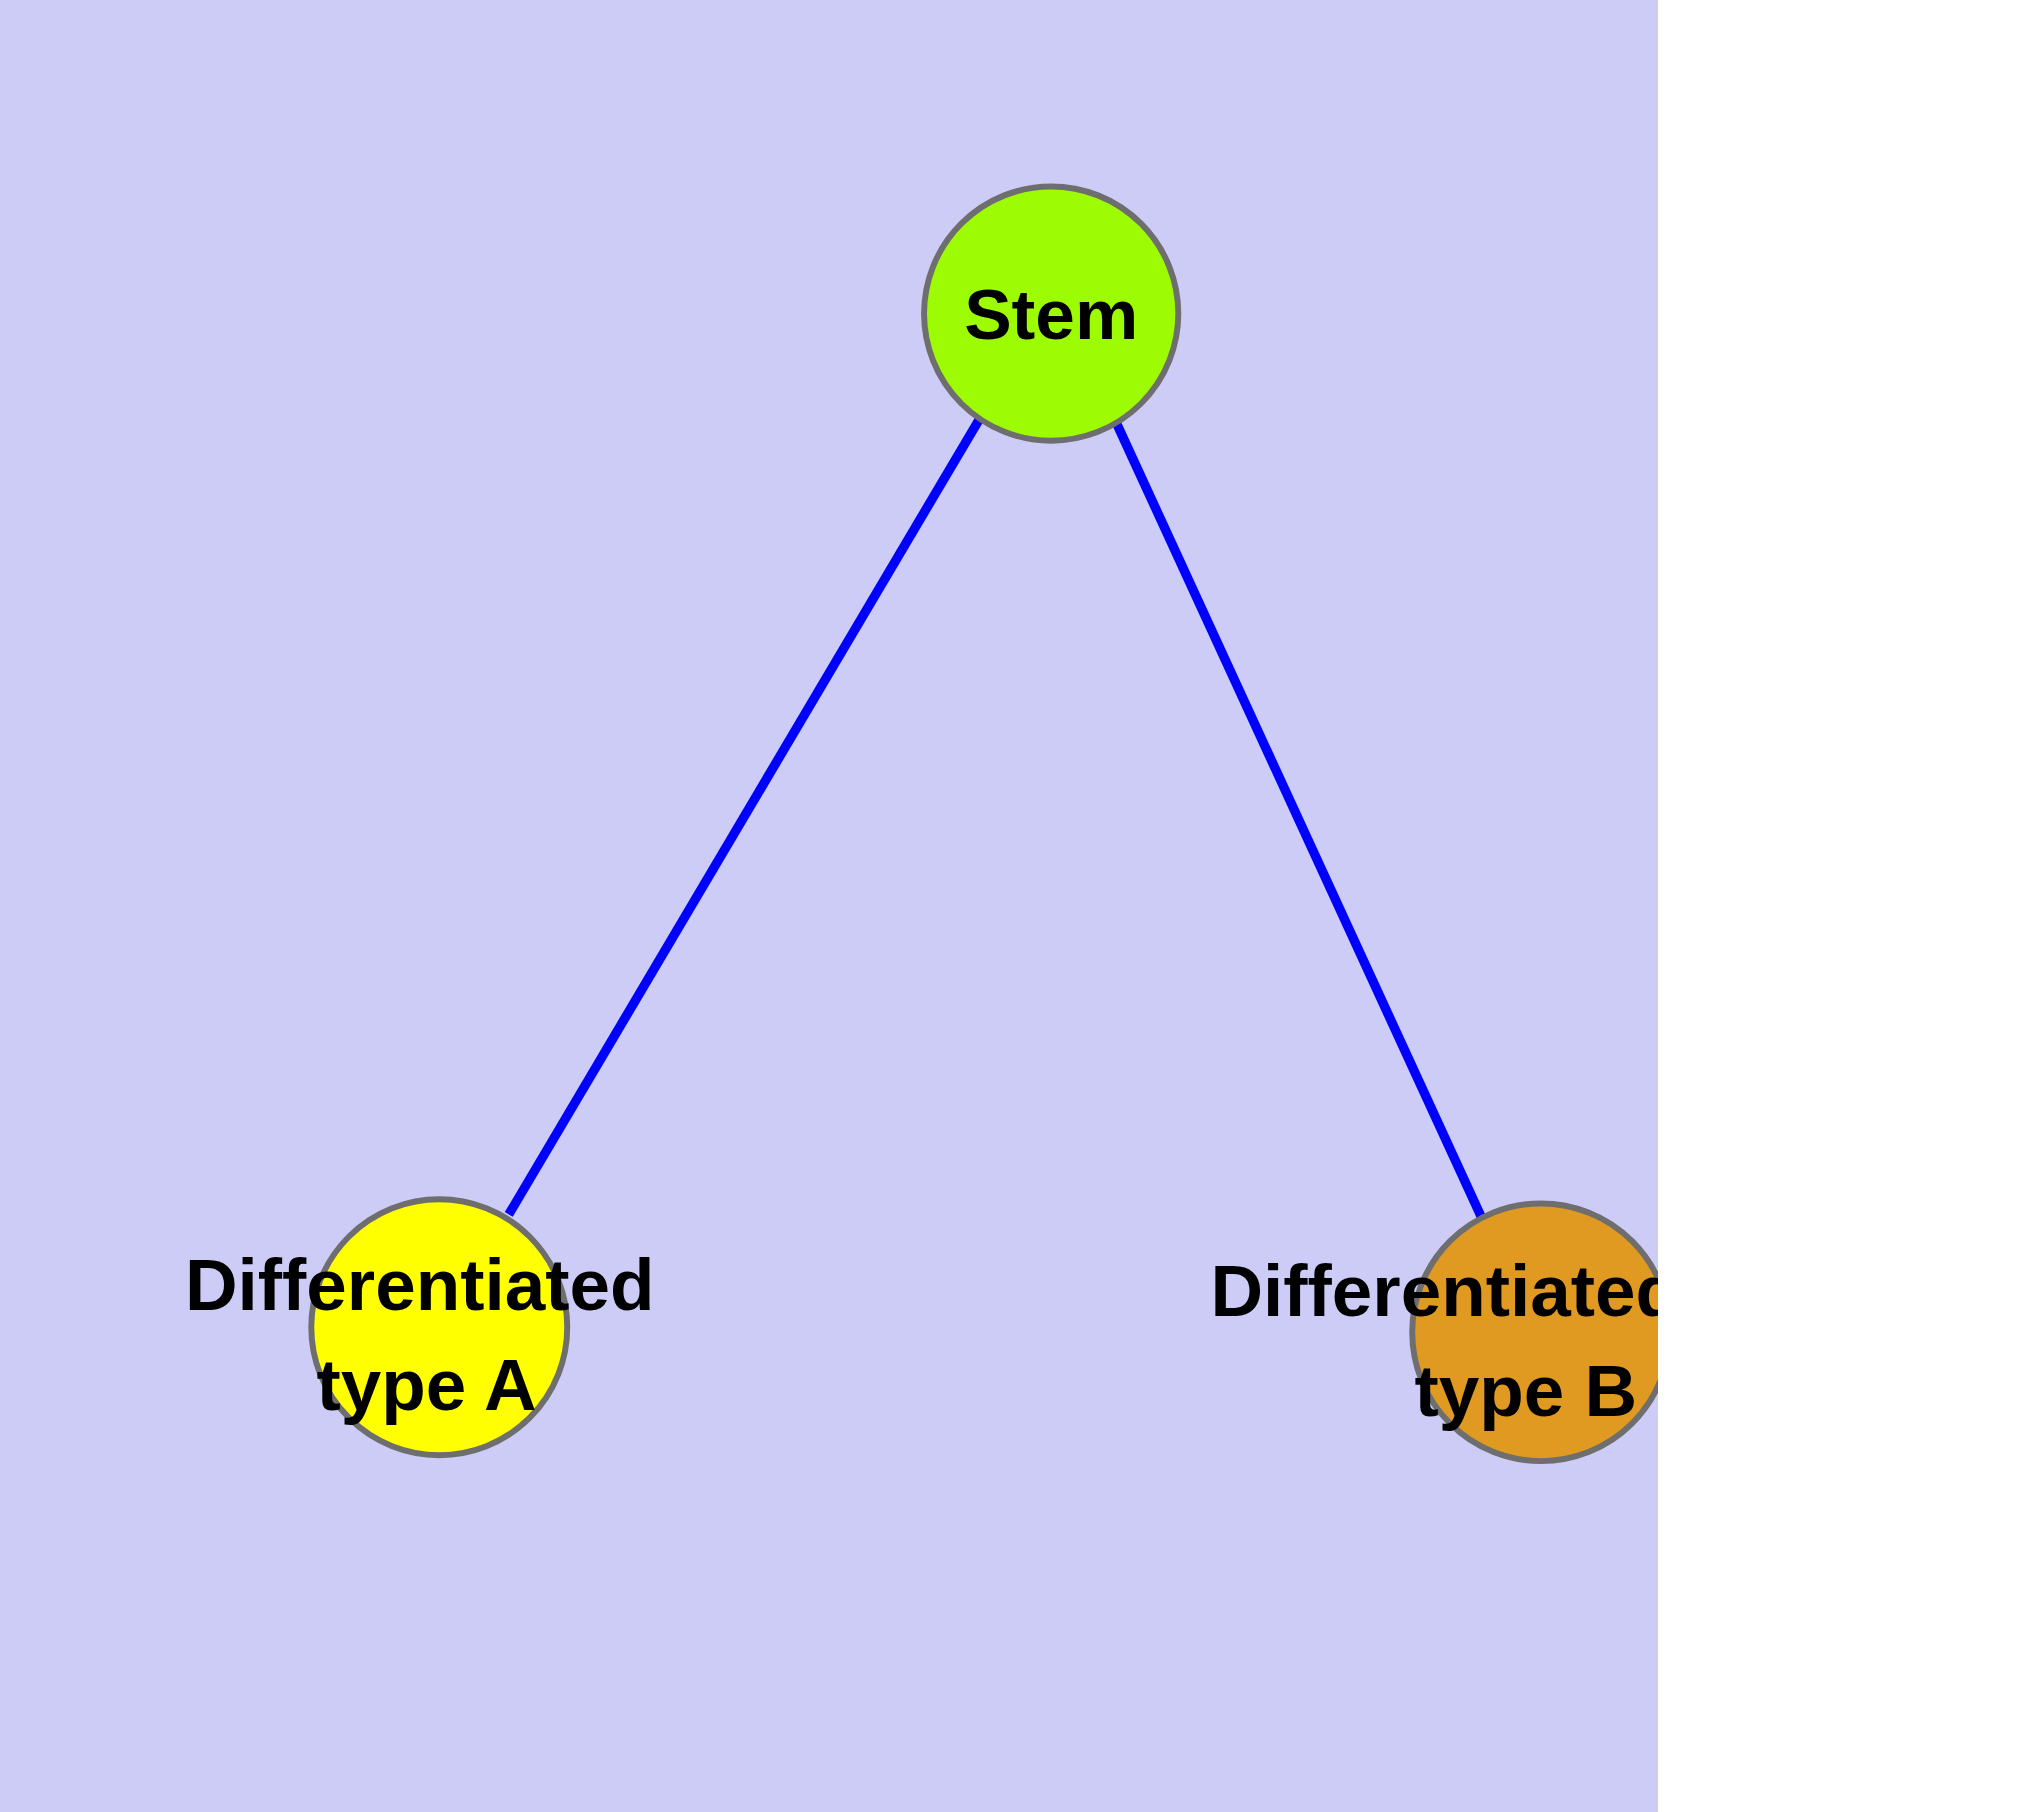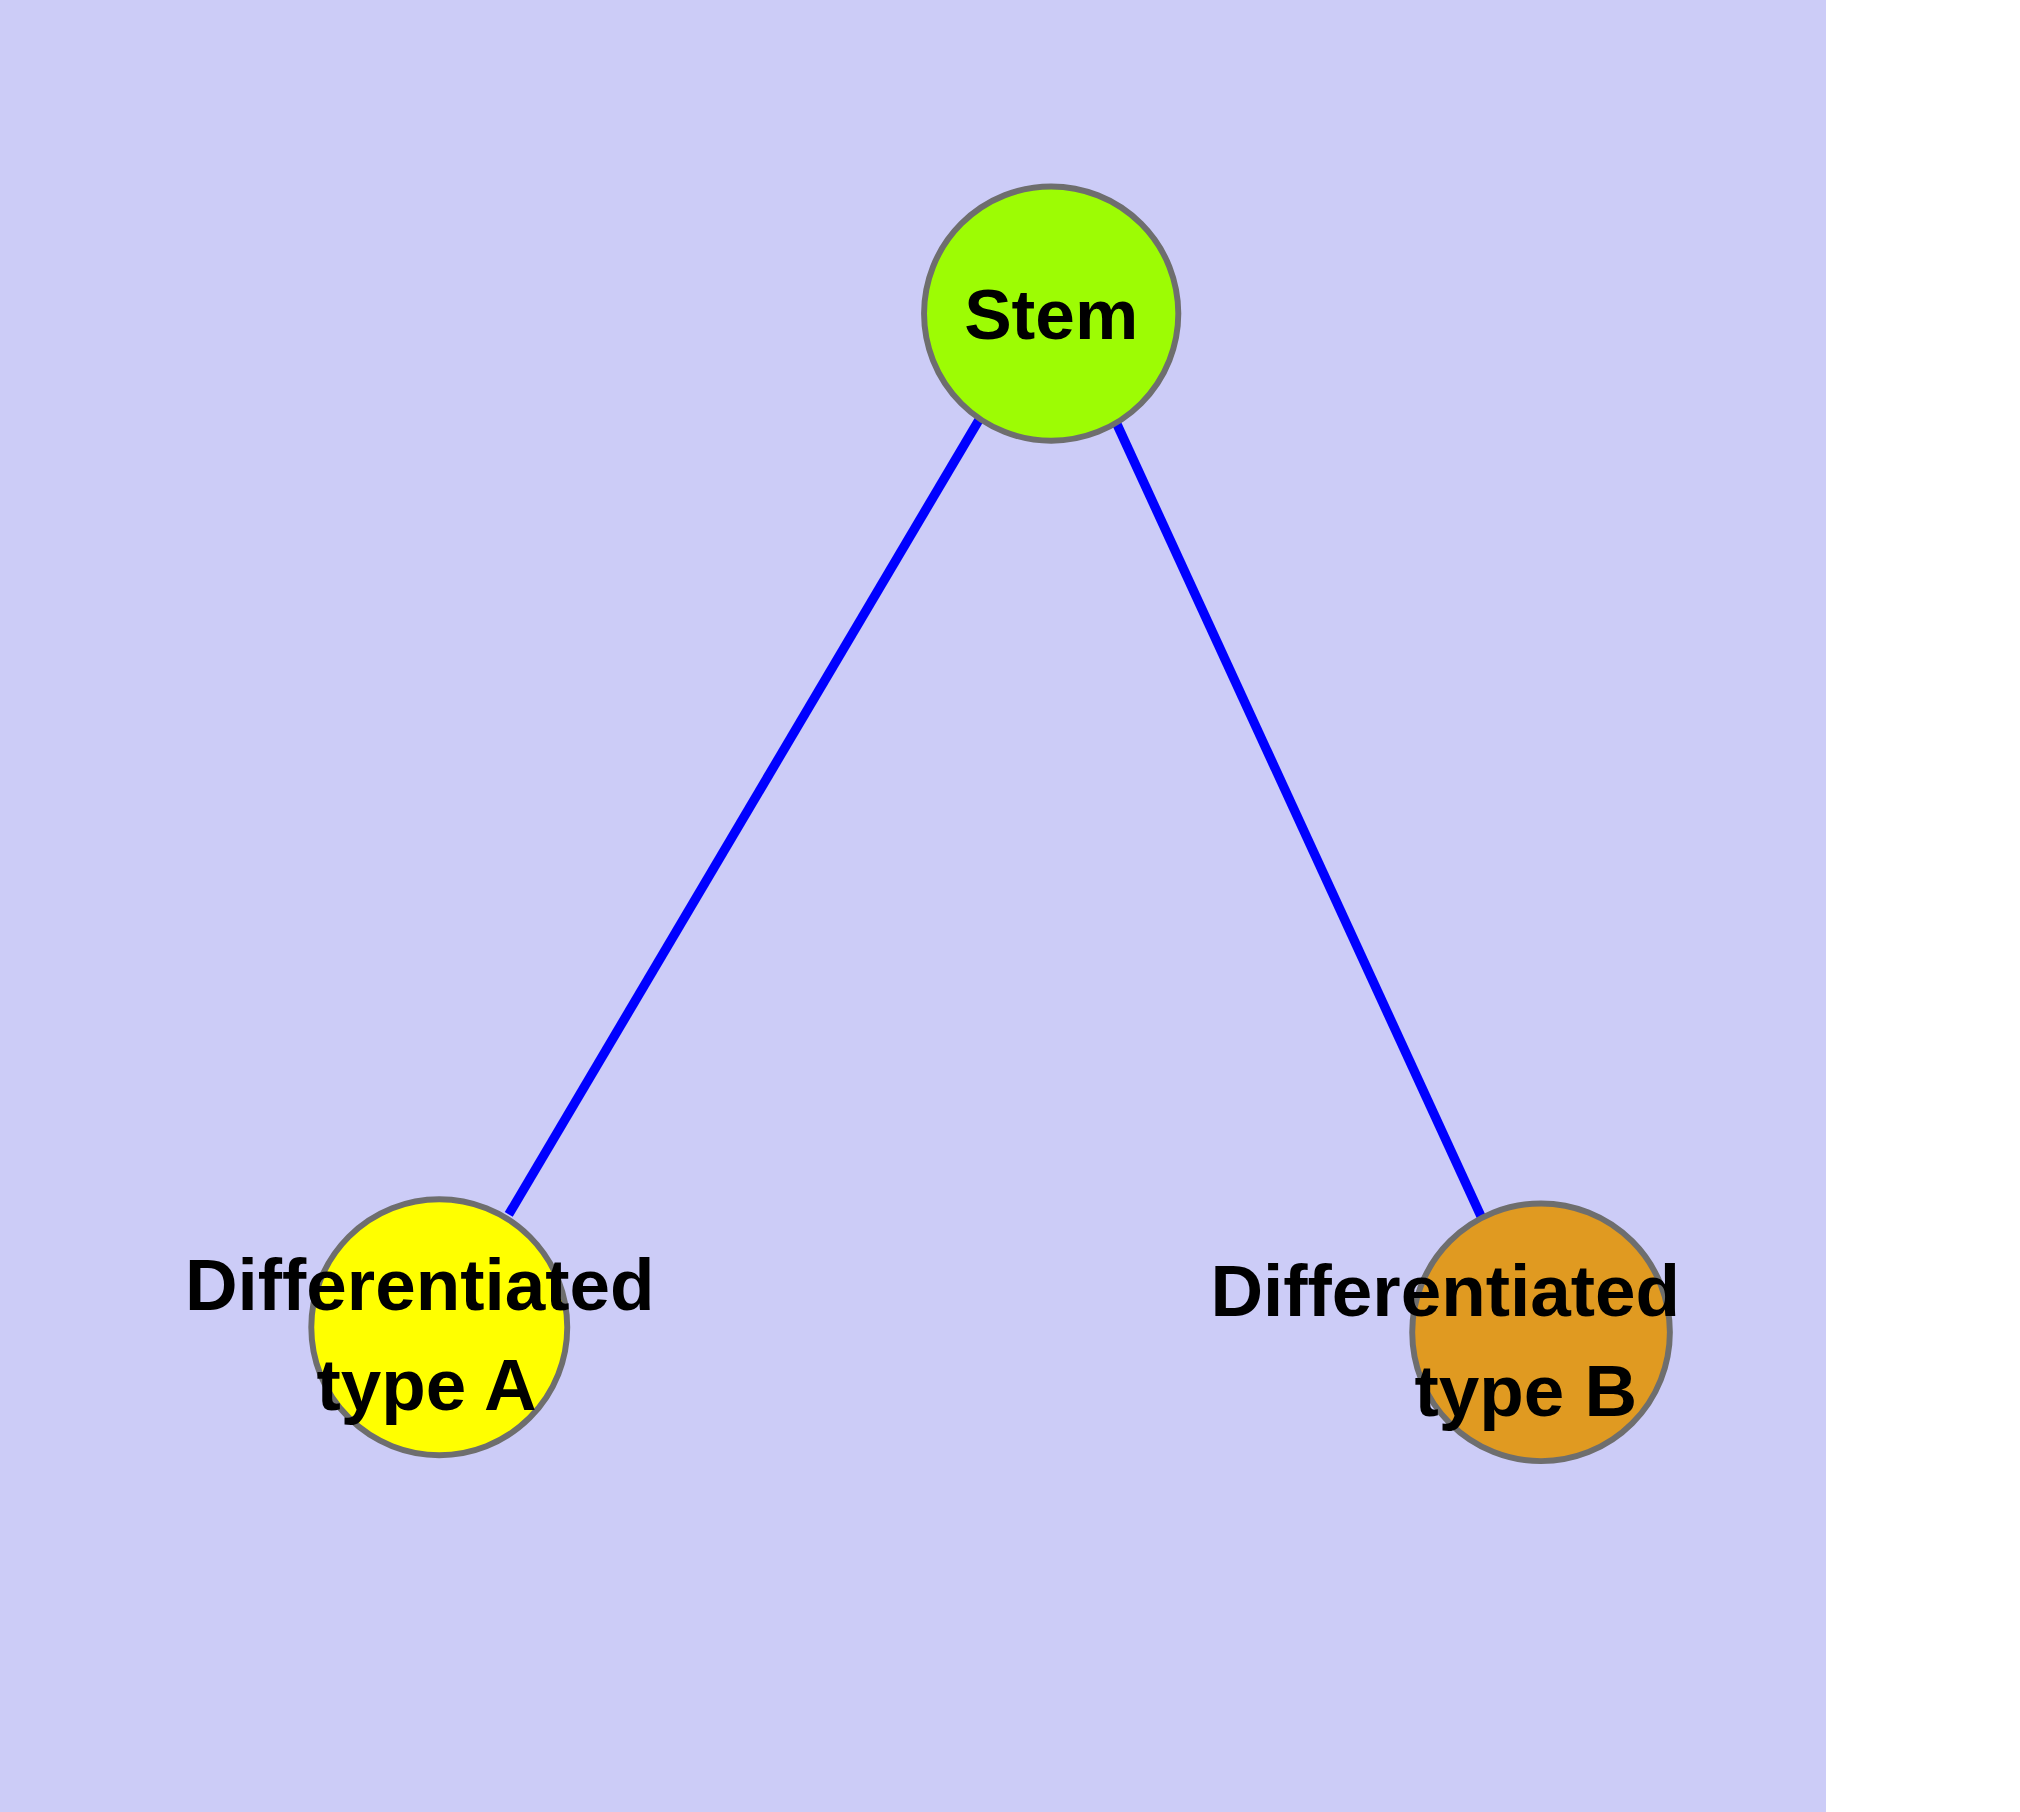--- a/index.html
+++ b/index.html
@@ -2,21 +2,21 @@
 <html style="font-size:13.6px"><head>
 <meta charset="utf-8">
 <style>
   html, body {
     margin: 0;
     padding: 0;
     background: #ffffff;
   }
   #canvas {
     position: relative;
-    width: 1826px;
+    width: 1658px;
     height: 1812px;
     overflow: hidden;
     font-family: "Liberation Sans", sans-serif;
   }
   .bg-plane {
     position: absolute;
     left: 0;
     top: 0;
     width: 2021px;
     height: 1812px;

